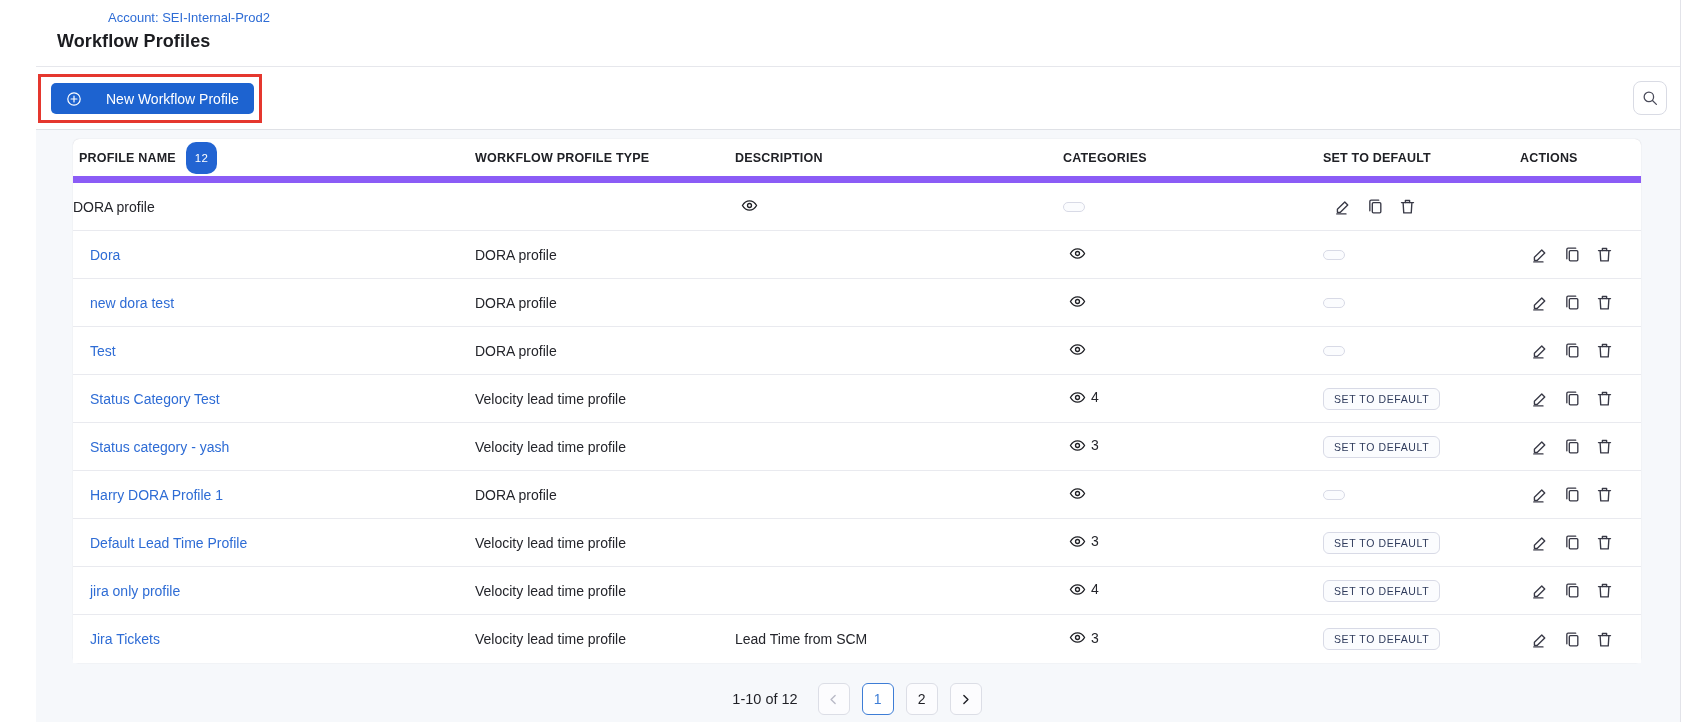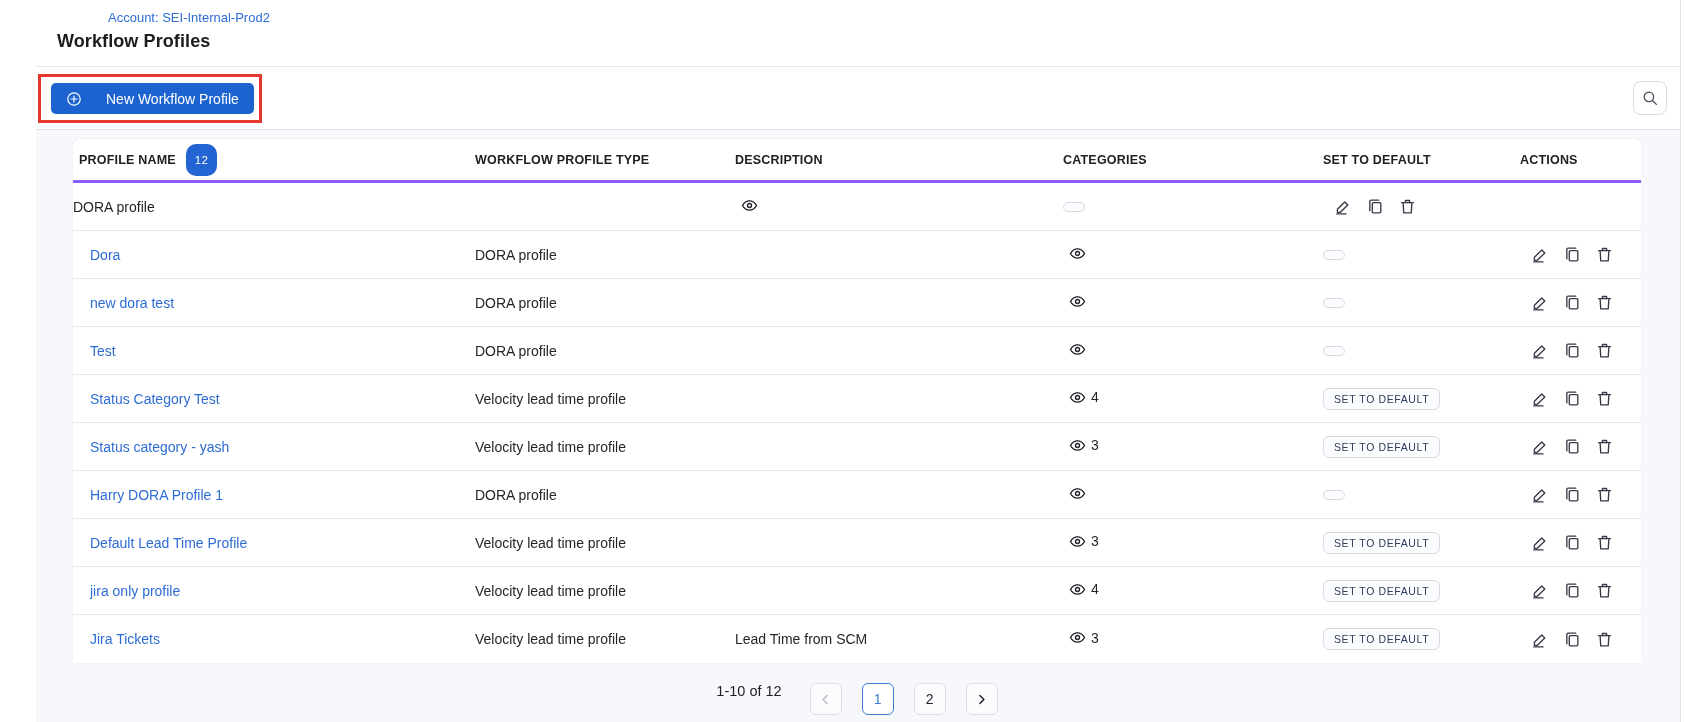--- a/index.html
+++ b/index.html
@@ -31,21 +31,21 @@
     position:absolute; right:13px; top:14px; width:34px; height:34px;
     border:1px solid #d9dbe4; border-radius:8px; background:#fff;
     display:flex; align-items:center; justify-content:center; cursor:pointer;
   }
 
   
   .main { flex:1; background:#f6f8fb; overflow:hidden; }
   .card { margin:9px 0 0 37px; width:1568px; background:#fff; border-radius:6px; box-shadow:0 0 1px rgba(40,41,61,.25); }
 
   .grid-cols { display:grid; grid-template-columns:402px 260px 328px 260px 197px 1fr; align-items:center; }
-  .thead { height:44px; border-bottom:3px solid #8b5cf6; }
+  .thead { height:44px; border-bottom:7px solid #8b5cf6; }
   .th { font-size:12.5px; font-weight:700; color:#202126; letter-spacing:.2px; white-space:nowrap; }
   .th.col-name { padding-left:6px; display:flex; align-items:center; gap:10px; }
   .count-pill {
     background:#2264d2; color:#fff; font-size:11.5px; font-weight:500;
     padding:9px 9px; border-radius:10px; line-height:14px;
   }
   .tr { height:48px; border-bottom:1px solid #e9eaef; background:#fff; }
   .tr:last-child { border-bottom:none; }
   .td { font-size:14px; color:#24252b; white-space:nowrap; overflow:hidden; }
   .td.col-name { padding-left:17px; }
@@ -54,21 +54,21 @@
   .cats-wrap { display:inline-flex; align-items:center; gap:5px; cursor:pointer; }
   .default-badge {
     display:inline-block; background:#fbfcfe; border:1px solid #d8dae6; border-radius:6px;
     color:#2f3b5c; font-size:10.5px; font-weight:500; letter-spacing:.6px;
     padding:4px 10px; line-height:12px;
   }
   .td.col-actions { padding-left:11px; display:flex; gap:14px; }
   .icon-btn { background:none; border:none; padding:0; width:18px; height:18px; cursor:pointer; display:flex; align-items:center; justify-content:center; }
 
   
-  .pagination { width:1568px; margin-left:37px; margin-top:20px; display:flex; justify-content:center; align-items:flex-start; gap:20px; }
+  .pagination { width:1568px; margin-left:37px; margin-top:20px; display:flex; justify-content:center; align-items:center; gap:12px; }
   .range-label { font-size:14.5px; color:#1f2026; margin-right:8px; }
   .page-btn {
     width:32px; height:32px; border-radius:6px; border:1px solid #dcdee6; background:#fcfcfe;
     font-size:14px; font-family:inherit; color:#1f2026; display:flex; align-items:center; justify-content:center; cursor:pointer;
   }
   .page-btn.prev-btn { color:#b9bac7; }
   .page-btn.active { border-color:#3d7dd6; color:#3d7dd6; background:#fff; }
   svg { flex:none; }
 </style>
 </head>

